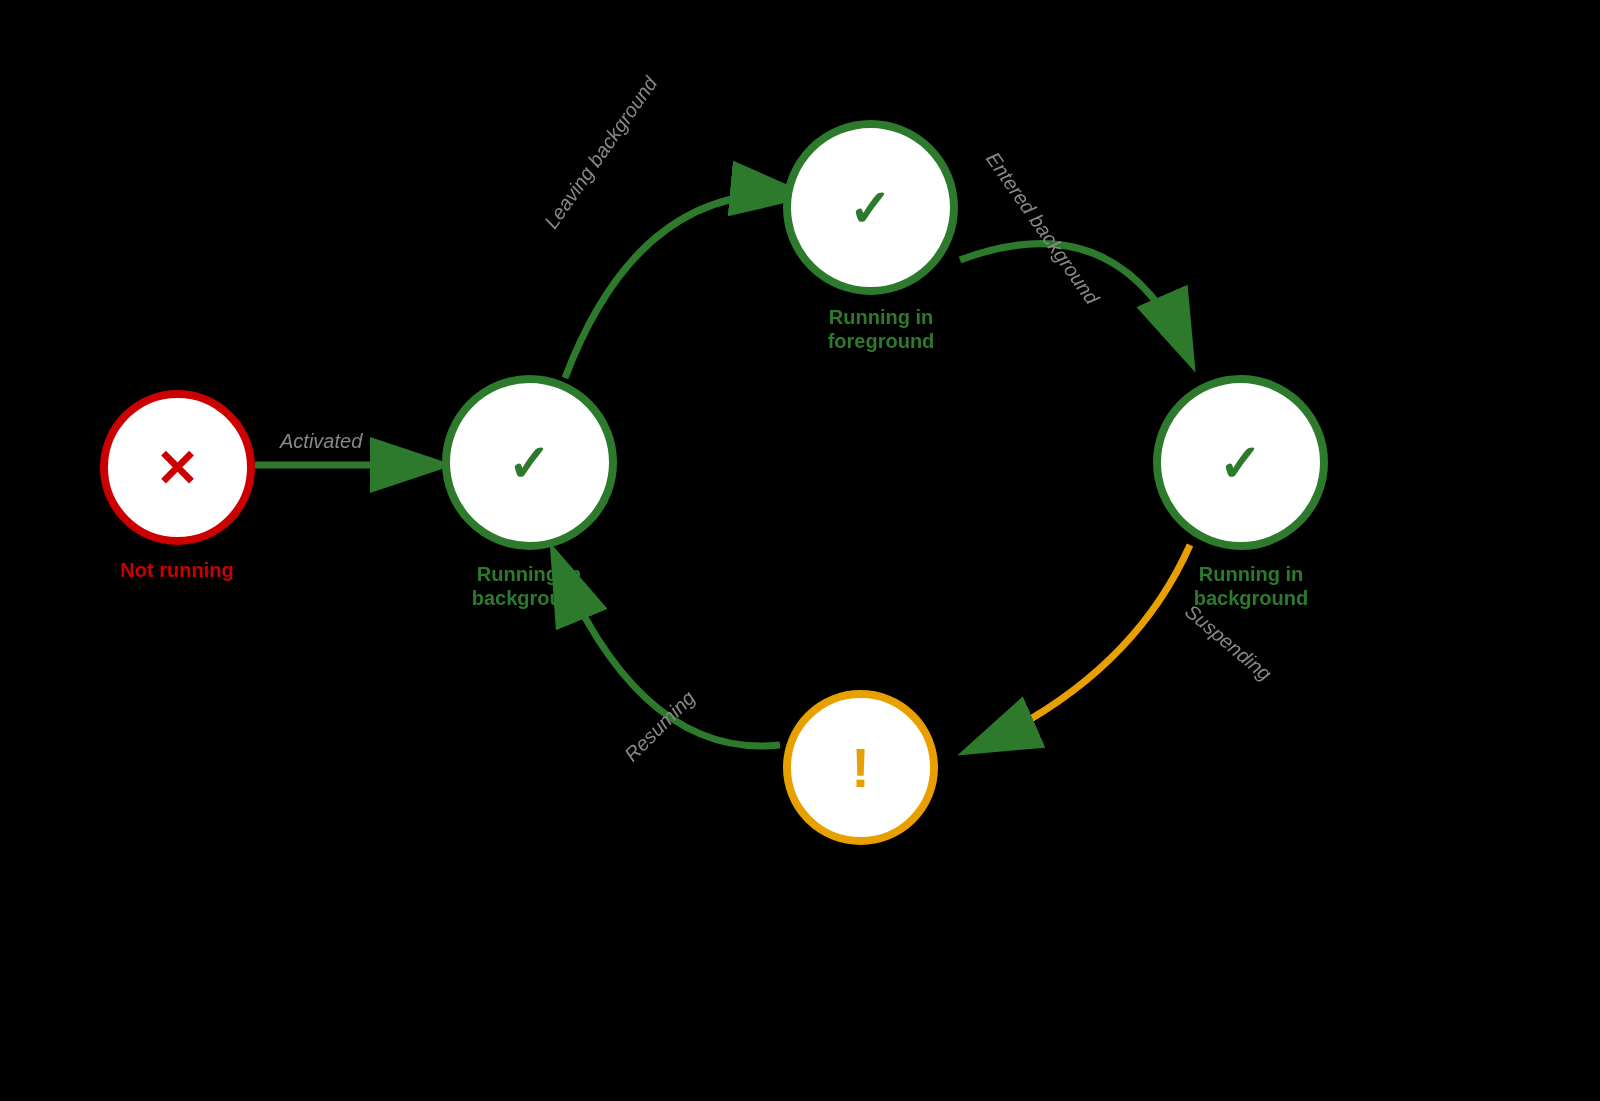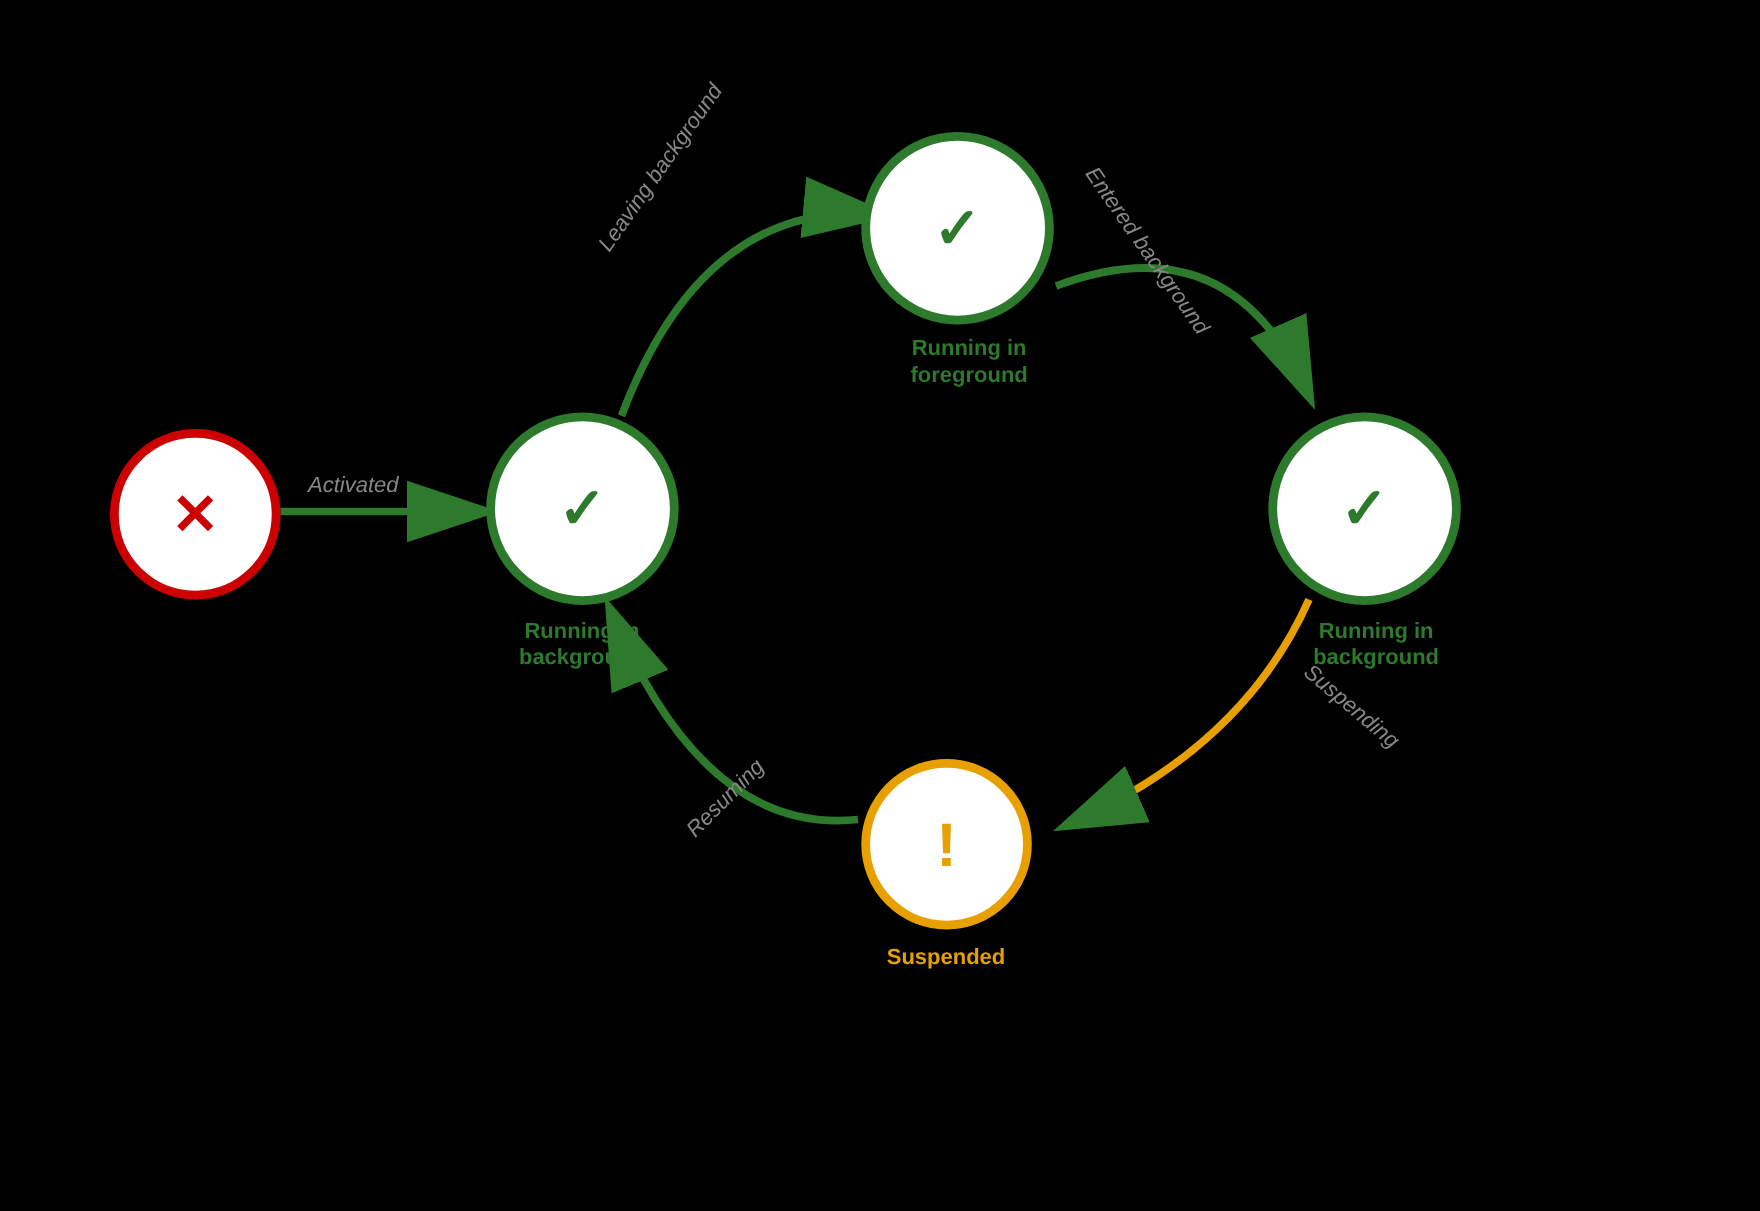--- a/index.html
+++ b/index.html
@@ -129,40 +129,40 @@
     <path d="M 960 260 Q 1120 200 1190 360" fill="none" stroke="#2d7a2d" stroke-width="7" marker-end="url(#arrow-green)"></path>
 
     <path d="M 1190 545 Q 1130 680 970 750" fill="none" stroke="#e8a000" stroke-width="7" marker-end="url(#arrow-green)"></path>
 
     <path d="M 780 745 Q 640 760 555 555" fill="none" stroke="#2d7a2d" stroke-width="7" marker-end="url(#arrow-green)"></path>
   </svg>
 
   <div class="state-circle circle-red" style="width: 155px; height: 155px; left: 100px; top: 390px;">
     <span class="x-icon">✕</span>
   </div>
+  <div class="state-label label-red" style="left: 52px; top: 558px; width: 250px;">Not running</div>
 
   <div class="state-circle circle-green" style="width: 175px; height: 175px; left: 442px; top: 375px;">
     <span class="check-icon">✓</span>
   </div>
   <div class="state-label label-green" style="left: 368px; top: 562px; width: 322px;">Running in<br>background</div>
 
   <div class="state-circle circle-green" style="width: 175px; height: 175px; left: 783px; top: 120px;">
     <span class="check-icon">✓</span>
   </div>
   <div class="state-label label-green" style="left: 720px; top: 305px; width: 322px;">Running in<br>foreground</div>
 
   <div class="state-circle circle-green" style="width: 175px; height: 175px; left: 1153px; top: 375px;">
     <span class="check-icon">✓</span>
   </div>
   <div class="state-label label-green" style="left: 1090px; top: 562px; width: 322px;">Running in<br>background</div>
 
   <div class="state-circle circle-orange" style="width: 155px; height: 155px; left: 783px; top: 690px;">
     <span class="exclaim-icon">!</span>
   </div>
-  <div class="state-label label-orange" style="left: 720px; top: 858px; width: 280px;">Suspended</div>
 
   <div class="arrow-label" style="left: 280px; top: 430px;">Activated</div>
 
   <div class="arrow-label" style="left: 540px; top: 220px; transform: rotate(-55deg); transform-origin: 0 0;">Leaving background</div>
 
   <div class="arrow-label" style="left: 1000px; top: 148px; transform: rotate(55deg); transform-origin: 0 0;">Entered background</div>
 
   <div class="arrow-label" style="left: 1195px; top: 600px; transform: rotate(40deg); transform-origin: 0 0;">Suspending</div>
 
   <div class="arrow-label" style="left: 620px; top: 750px; transform: rotate(-45deg); transform-origin: 0 0;">Resuming</div>

